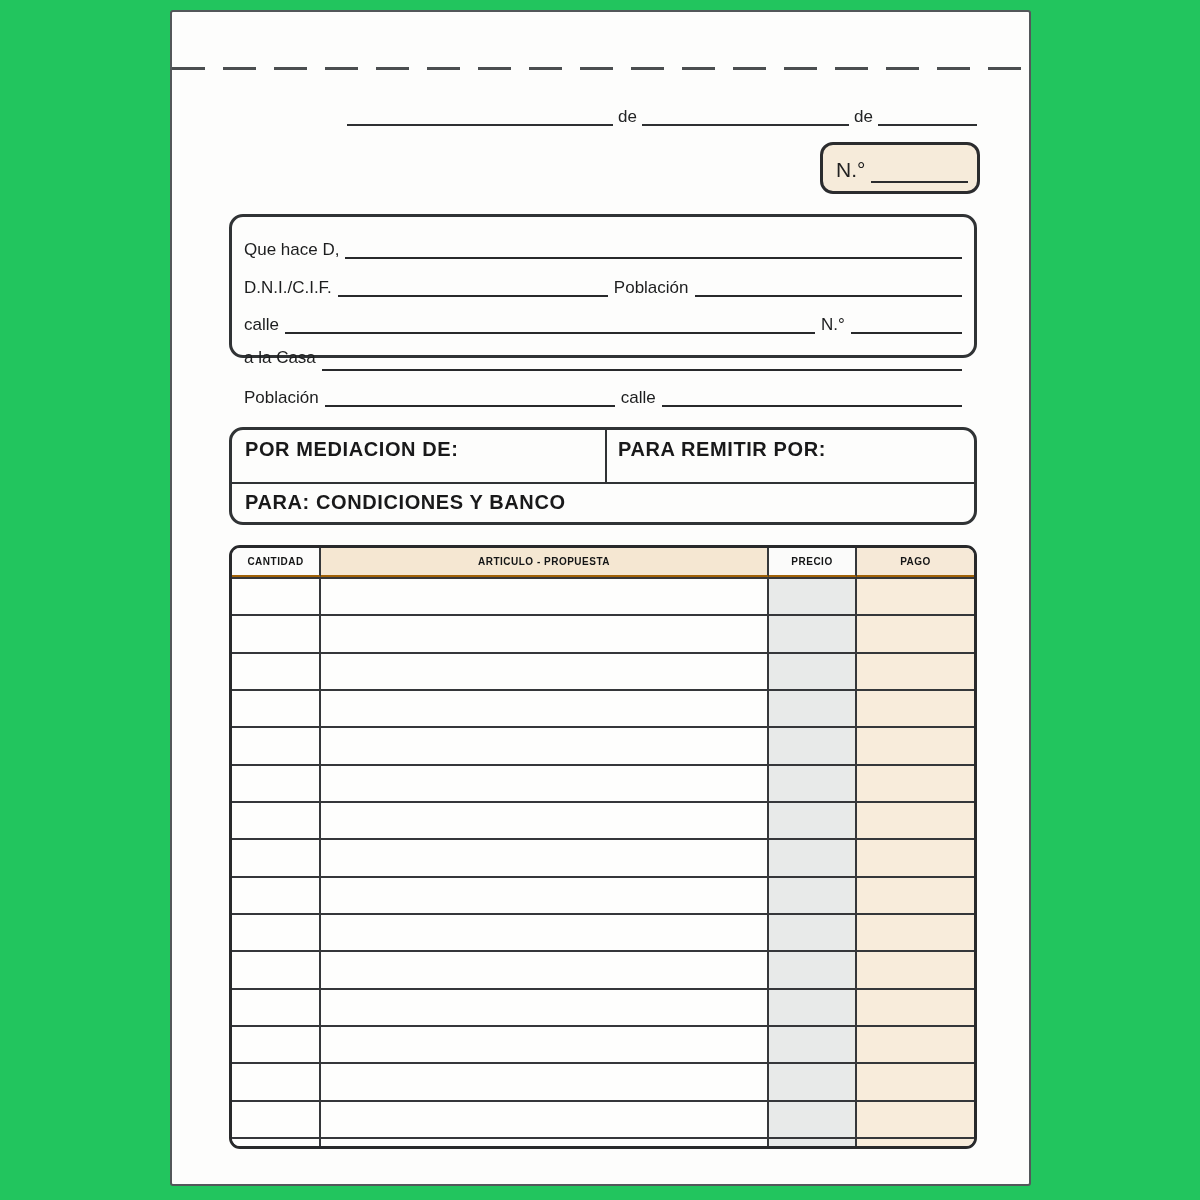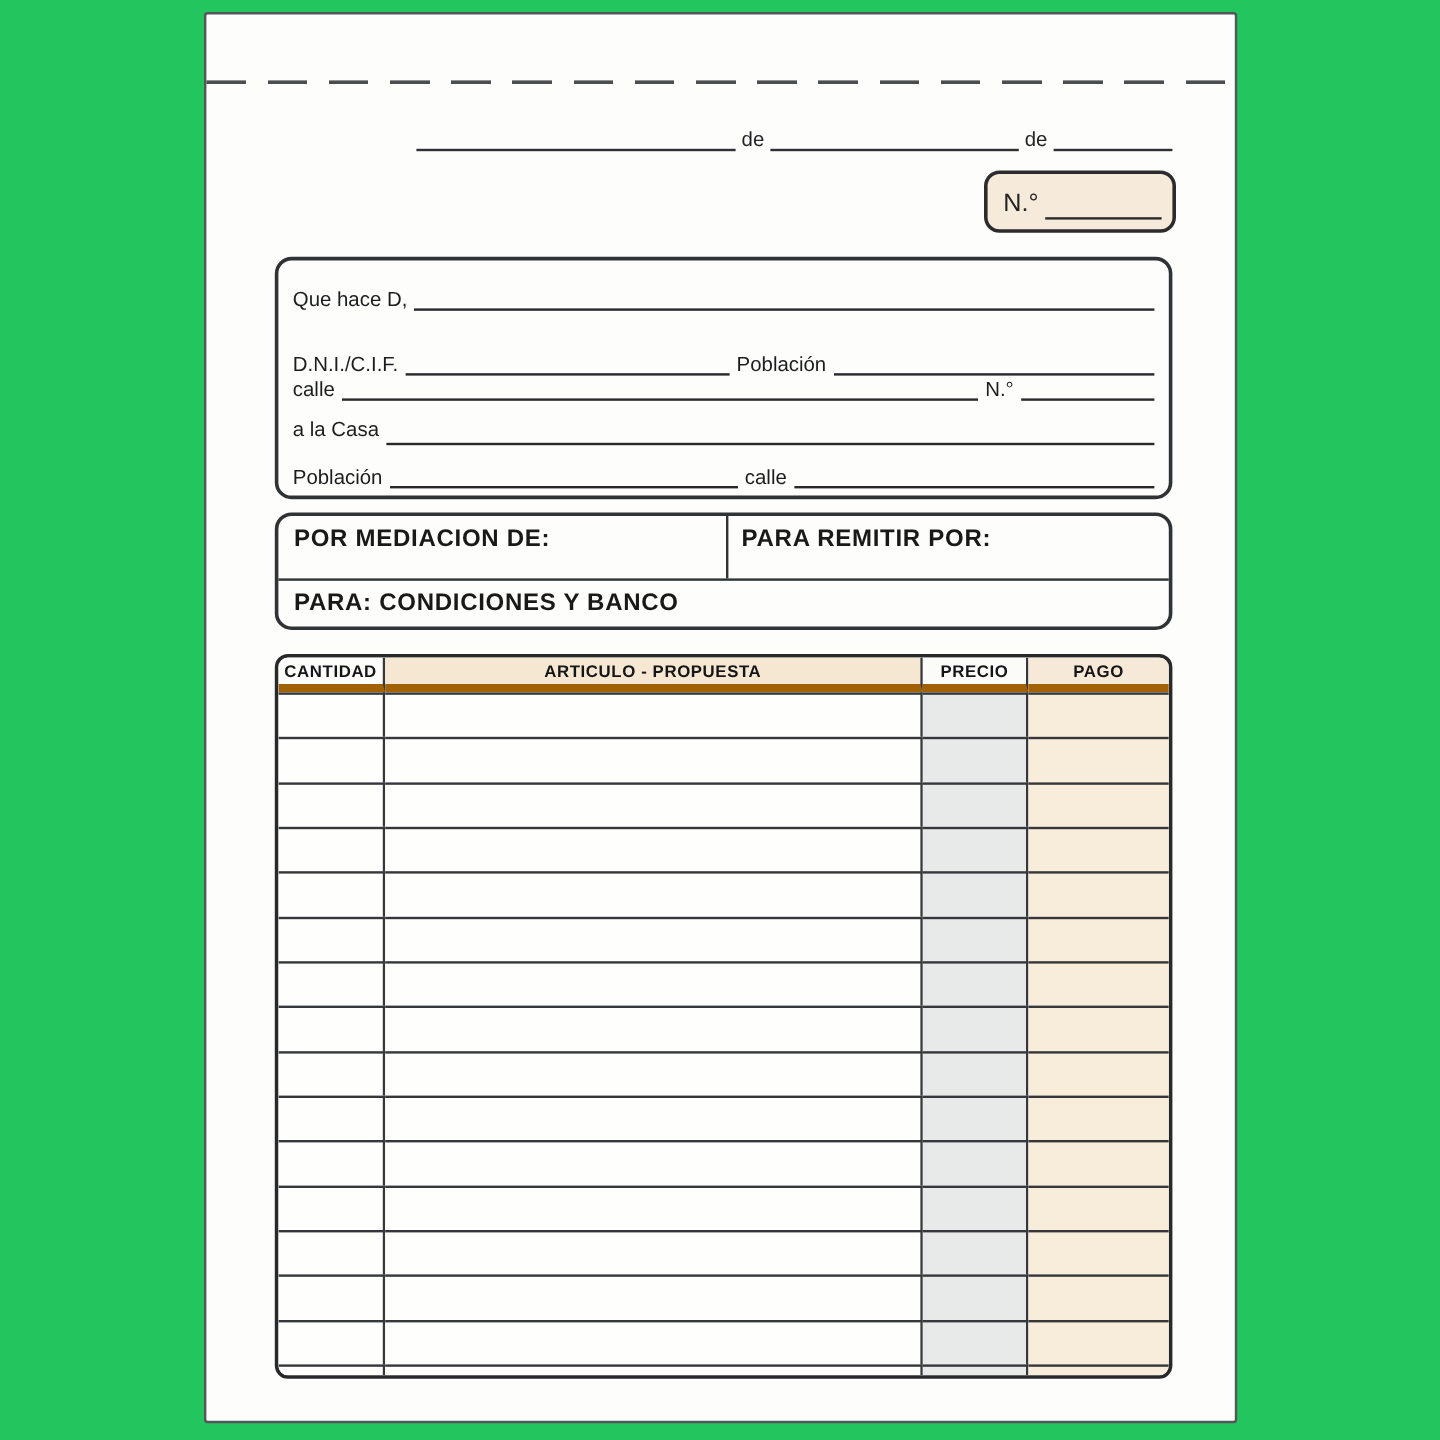--- a/index.html
+++ b/index.html
@@ -29,50 +29,50 @@
 
   
   .nbox{position:absolute;left:648px;top:130px;width:160px;height:52px;box-sizing:border-box;
         background:#f6ebda;border:3px solid #2b2c2e;border-radius:13px;}
   .nbox-label{position:absolute;left:13px;top:13px;font-size:21px;color:#222;}
   .nbox-line{position:absolute;left:48px;right:9px;bottom:8px;height:2px;background:#2b2c2e;}
 
   
   .rbox{position:absolute;left:57px;width:748px;box-sizing:border-box;
         border:3px solid #303335;border-radius:14px;background:transparent;}
-  .box1{top:202px;height:202px;}
+  .box1{top:202px;height:144px;}
   .box2{top:415px;height:98px;}
 
   
   .frow{position:absolute;left:12px;right:12px;height:26px;display:flex;align-items:flex-end;}
   .frow .lab{font-size:17px;line-height:18px;white-space:nowrap;padding-right:6px;color:#1c1d1e;}
   .frow .lab2{font-size:17px;line-height:18px;white-space:nowrap;padding:0 6px;color:#1c1d1e;}
   .frow .wline{border-bottom:2px solid #28292b;height:100%;box-sizing:border-box;}
-  .r1{top:16px;} .r2{top:54px;margin-top:16px;} .r3{top:91px;} .r4{top:128px;align-items:center;} .r5{top:164px;}
+  .r1{top:16px;} .r2{top:54px;} .r3{top:91px;} .r4{top:128px;align-items:center;} .r5{top:164px;}
   .grow{flex:1;}
   .w270{width:270px;} .w530{width:530px;} .w290{width:290px;}
 
   
   .box2 .vdiv{position:absolute;left:373px;top:0;width:2px;height:52px;background:#303335;}
   .box2 .hdiv{position:absolute;left:0;right:0;top:52px;height:2px;background:#303335;}
   .box2 .blab{position:absolute;font-size:20px;font-weight:bold;letter-spacing:0.6px;color:#19191a;}
   .lab-med{left:13px;top:8px;}
   .lab-rem{left:386px;top:8px;}
   .lab-pag{left:13px;top:61px;}
 
   
   .items{position:absolute;left:57px;top:533px;width:748px;height:604px;box-sizing:border-box;
          border:3px solid #28292b;border-radius:11px;overflow:hidden;background:#fff;
          display:grid;grid-template-columns:89px 448px 88px 1fr;
          grid-template-rows:29px repeat(15,1fr) 9px;}
   .cell{box-sizing:border-box;border-right:2px solid #35373a;}
   .cell.last{border-right:none;}
   .head{display:flex;align-items:center;justify-content:center;
-        font-size:14px;font-weight:bold;letter-spacing:0.5px;color:#141516;
-        border-bottom:7px solid #a16207;}
+        font-size:10px;font-weight:bold;letter-spacing:0.5px;color:#141516;
+        border-bottom:2px solid #a16207;}
   .head.col-cantidad{background:#fcfcfb;}
   .head.col-articulo{background:#f5e7d2;}
   .head.col-precio{background:#fbfbfa;}
   .head.col-total{background:#f6e9d7;}
   .bodyc{border-top:2px solid #35373a;}
   .bodyc.col-cantidad{background:#fefefd;}
   .bodyc.col-articulo{background:#fefefd;}
   .bodyc.col-precio{background:#e8eae9;}
   .bodyc.col-total{background:#f8ecdb;}
 </style>

